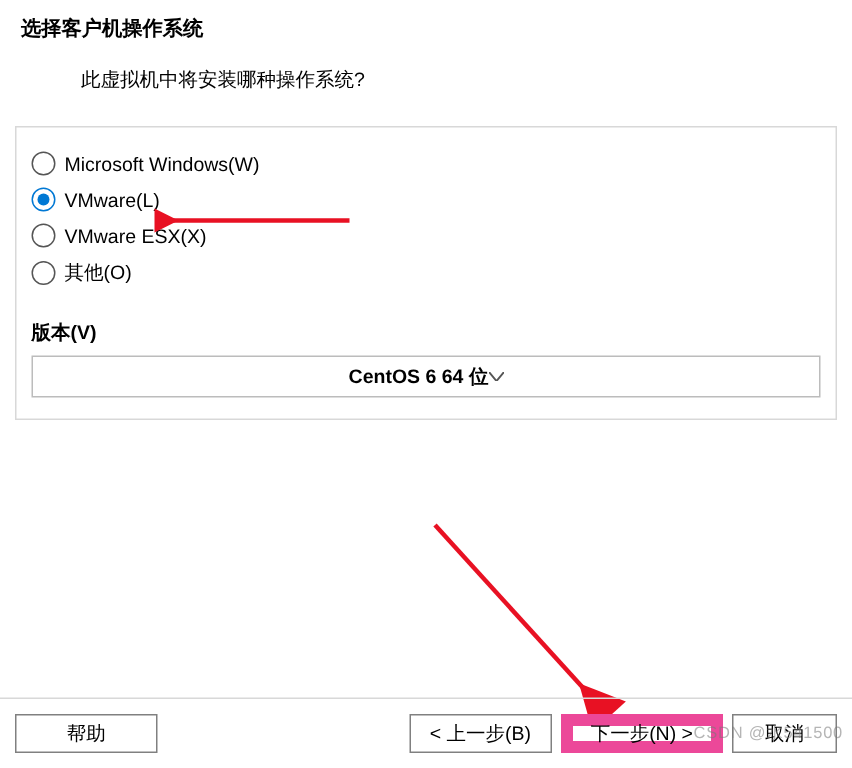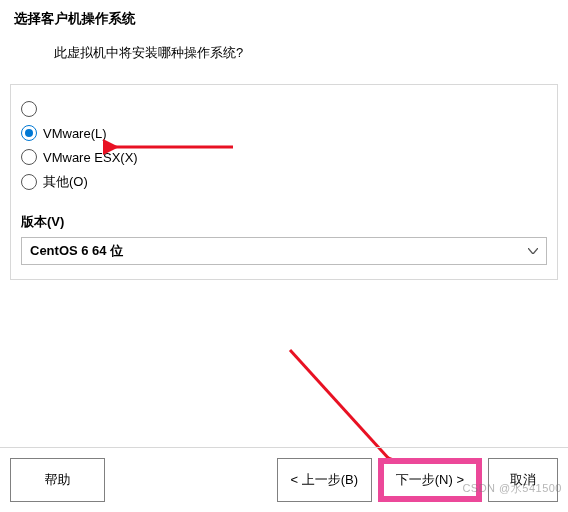--- a/index.html
+++ b/index.html
@@ -84,56 +84,56 @@
       font-size: 13px;
       margin-bottom: 6px;
       display: block;
     }
     .select-wrap {
       width: 100%;
       height: 28px;
       border: 1px solid #bcbcbc;
       display: flex;
       align-items: center;
-      justify-content: space-between;
-      padding: 0 8px;
+      justify-content: center;
+      padding: 0 20px;
       background: #fff;
       cursor: pointer;
       font-size: 13px;
     }
     .chevron-down {
       width: 10px;
       height: 6px;
     }
     .button-bar {
       position: absolute;
       bottom: 10px;
       left: 0;
       right: 0;
       border-top: 1px solid #d8d8d8;
       padding: 10px 10px 0 10px;
       display: flex;
       gap: 6px;
     }
     .btn {
-      height: 44px;
+      height: 26px;
       border: 1px solid #808080;
       background: #fff;
       font-size: 13px;
       display: flex;
       align-items: center;
       justify-content: center;
       cursor: pointer;
       padding: 0 12px;
       min-width: 95px;
     }
     .btn.help { min-width: 95px; }
     .spacer { flex: 1; }
     .btn.default {
-      border: 6px solid #ec4899;
+      border: 8px solid #ec4899;
       font-weight: normal;
     }
     .arrow-svg {
       position: absolute;
       pointer-events: none;
     }
     .watermark {
       position: absolute;
       right: 6px;
       bottom: 16px;
@@ -150,20 +150,21 @@
 <div class="header">
   <div class="title">选择客户机操作系统</div>
   <div class="subtitle">此虚拟机中将安装哪种操作系统?</div>
 </div>
 
 <div class="fieldset">
   <div class="radio-group">
 
     <label class="radio-item">
       <span class="radio-circle"></span>
+      <span class="radio-label">Microsoft Windows(W)</span>
     </label>
 
     <label class="radio-item">
       <span class="radio-circle selected">
         <span class="radio-dot"></span>
       </span>
       <span class="radio-label">VMware(L)</span>
     </label>
 
     <label class="radio-item">

